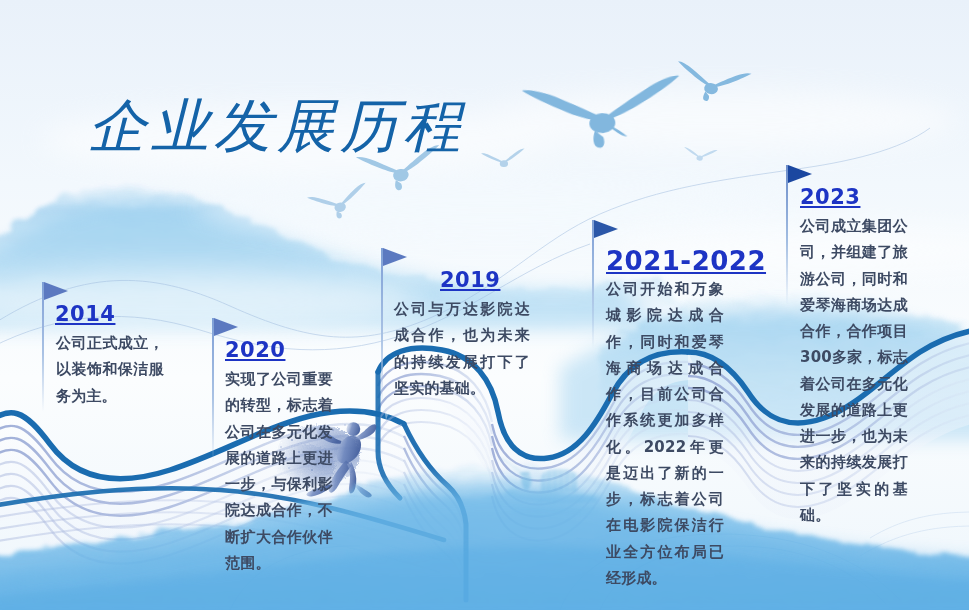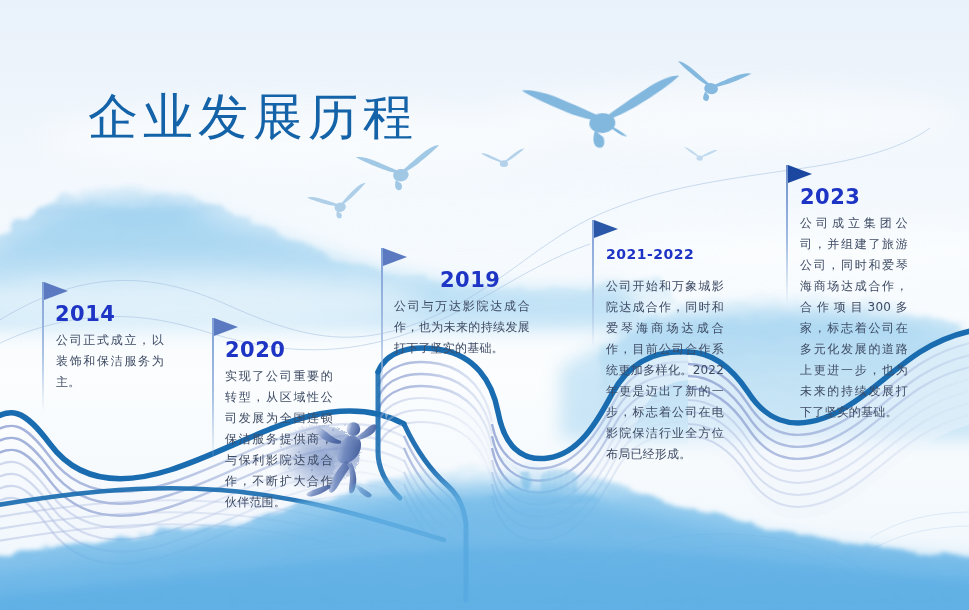--- a/index.html
+++ b/index.html
@@ -17,47 +17,48 @@
   .layer.z-bg{z-index:1;}
   .layer.z-birds{z-index:3;}
   .layer.z-thread{z-index:4;}
   .layer.z-ribbon{z-index:5;}
   .layer.z-figs{z-index:6;}
   .layer.z-bottom{z-index:7;}
 
   
   #title{
     position:absolute;left:88px;top:58px;z-index:20;
-    font-size:50px;line-height:1;letter-spacing:5px;
+    font-size:58px;line-height:1;letter-spacing:5px;
     font-weight:500;
     color:#1463a8;
     font-family:"DejaVu Sans","Liberation Sans",sans-serif;
     white-space:nowrap;
+    font-style:italic;
   }
 
   
   .milestone{position:absolute;z-index:18;}
   .flagpole{
     position:absolute;left:0;top:0;width:2px;
     background:linear-gradient(to bottom,#7e9fd6 0%,#a9c2e4 55%,rgba(180,204,234,0) 100%);
   }
   .flag{
     position:absolute;left:2px;top:0;width:0;height:0;
     border-top:9px solid transparent;
     border-bottom:9px solid transparent;
     border-left:24px solid #5b79c0;
   }
   .m-year{
     position:absolute;
     font-size:21px;font-weight:700;letter-spacing:.5px;
-    color:#1d34c4;white-space:nowrap;
+    color:#1d34c4;white-space:nowrap;text-decoration:underline;
   }
   .m-body{
     position:absolute;
-    font-size:12px;line-height:1.75;font-weight:400;
+    font-size:15px;line-height:1.75;font-weight:700;
     color:#3d4a63;
     text-align:justify;
     letter-spacing:.2px;
   }
 
   
   #ms-2012{left:42px;top:282px;}
   #ms-2012 .flagpole{height:130px;}
   #ms-2012 .m-year{left:13px;top:20px;}
   #ms-2012 .m-body{left:14px;top:48px;width:108px;}
@@ -68,21 +69,21 @@
   #ms-2015 .m-body{left:13px;top:48px;width:108px;}
 
   #ms-2019{left:381px;top:248px;}
   #ms-2019 .flagpole{height:160px;}
   #ms-2019 .m-year{left:13px;top:20px;margin-left:46px;}
   #ms-2019 .m-body{left:13px;top:48px;width:136px;}
 
   #ms-2021{left:592px;top:220px;}
   #ms-2021 .flagpole{height:128px;}
   #ms-2021 .flag{border-left-color:#2b57a8;}
-  #ms-2021 .m-year{left:14px;top:26px;font-size:14px;}
+  #ms-2021 .m-year{left:14px;top:26px;font-size:26px;}
   #ms-2021 .m-body{left:14px;top:56px;width:118px;}
 
   #ms-2023{left:786px;top:165px;}
   #ms-2023 .flagpole{height:140px;background:linear-gradient(to bottom,#6b8cc9 0%,#a3bee2 55%,rgba(180,204,234,0) 100%);}
   #ms-2023 .flag{border-left-color:#1b47a0;}
   #ms-2023 .m-year{left:14px;top:20px;}
   #ms-2023 .m-body{left:14px;top:48px;width:108px;}
 </style>
 </head>
 <body>
@@ -486,21 +487,21 @@
     <div class="flagpole"></div>
     <div class="flag"></div>
     <div class="m-year">2014</div>
     <div class="m-body">公司正式成立，以装饰和保洁服务为主。</div>
   </div>
 
   <div class="milestone" id="ms-2015">
     <div class="flagpole"></div>
     <div class="flag"></div>
     <div class="m-year">2020</div>
-    <div class="m-body">实现了公司重要的转型，从区域性公司发展为全国连锁保洁服务提供商，与保利影院达成合作，不断扩大合作伙伴范围。</div>
+    <div class="m-body">实现了公司重要的转型，标志着公司在多元化发展的道路上更进一步，与保利影院达成合作，不断扩大合作伙伴范围。</div>
   </div>
 
   <div class="milestone" id="ms-2019">
     <div class="flagpole"></div>
     <div class="flag"></div>
     <div class="m-year">2019</div>
     <div class="m-body">公司与万达影院达成合作，也为未来的持续发展打下了坚实的基础。</div>
   </div>
 
   <div class="milestone" id="ms-2021">

